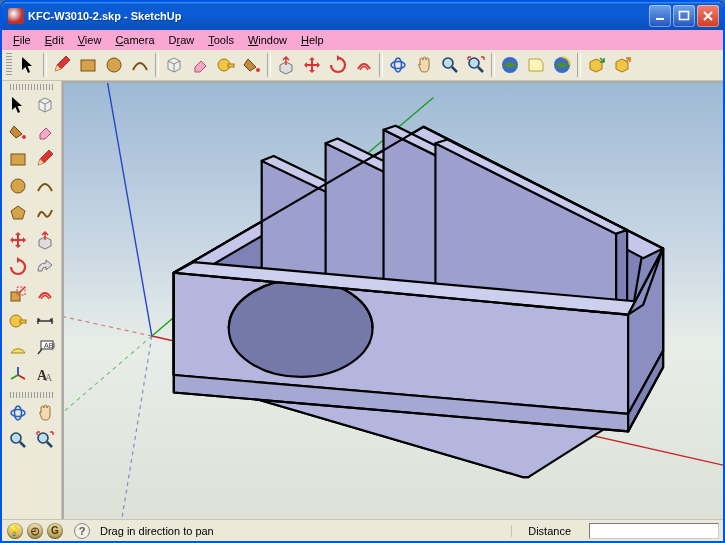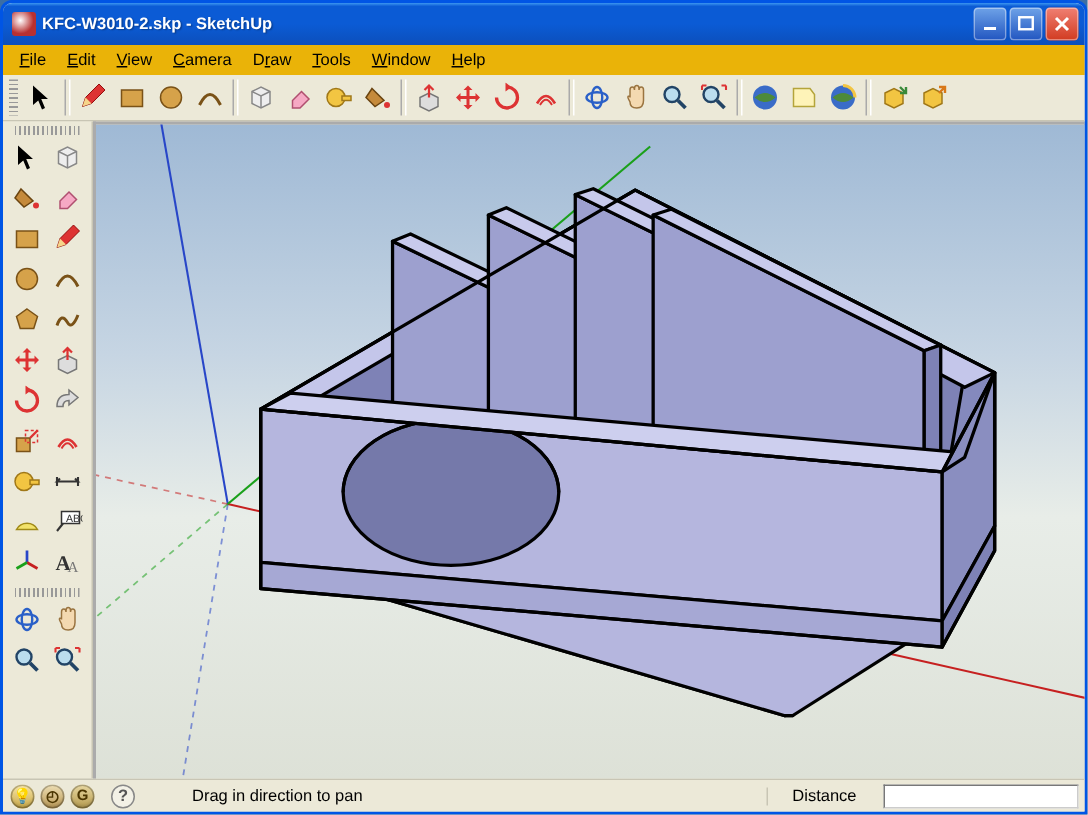--- a/index.html
+++ b/index.html
@@ -9,21 +9,21 @@
   
   .titlebar { height: 28px; background: linear-gradient(to bottom, #3b95f0 0%, #0b5bd5 8%, #0b5bd5 50%, #0c4fbb 100%); display: flex; align-items: center; padding: 0 4px; border-radius: 6px 6px 0 0; }
   .titlebar .app-icon { width: 16px; height: 16px; margin: 0 4px 0 2px; background: radial-gradient(circle at 35% 35%, #fff, #b83030 60%); border-radius: 2px; }
   .titlebar .title { color: #fff; font-weight: bold; flex: 1; text-shadow: 1px 1px 1px rgba(0,0,0,.3); }
   .title-buttons { display: flex; gap: 2px; }
   .title-btn { width: 22px; height: 22px; border-radius: 3px; display: flex; align-items: center; justify-content: center; color: #fff; font-weight: bold; font-size: 13px; box-shadow: inset 0 0 0 1px rgba(255,255,255,.4); }
   .title-btn.min, .title-btn.max { background: linear-gradient(to bottom, #6fa3e8, #2155c0); }
   .title-btn.close { background: linear-gradient(to bottom, #f08073, #d13b20); }
   .title-btn svg { width: 12px; height: 12px; }
   
-  .menubar { height: 20px; background: #eab308; display: flex; align-items: center; padding: 0 4px; border-bottom: 0; }
+  .menubar { height: 20px; background: #f9a8d4; display: flex; align-items: center; padding: 0 4px; border-bottom: 0; }
   .menu-item { padding: 2px 7px; cursor: default; }
   .menu-item u { text-decoration: underline; }
   
   .toolbar-row { display: flex; align-items: center; background: #ece9d8; padding: 2px 4px; gap: 0; border-bottom: 1px solid #c8c5b4; }
   .grip { width: 6px; height: 24px; margin-right: 3px; background: repeating-linear-gradient(to bottom, #999 0 1px, transparent 1px 3px); }
   .tbtn { width: 26px; height: 26px; display: flex; align-items: center; justify-content: center; border: 1px solid transparent; cursor: default; }
   .sep { width: 4px; height: 24px; border-left: 1px solid #aaa; border-right: 1px solid #fff; margin: 0 2px; }
   
   .main-area { flex: 1; display: flex; min-height: 0; }
   
@@ -33,21 +33,21 @@
   
   .viewport { flex: 1; background: linear-gradient(to bottom, #9fb9d5 0%, #c6d5e3 35%, #e8ede8 60%, #dde1d7 100%); position: relative; border-left: 2px inset #fff; border-top: 2px inset #fff; }
   .viewport svg { width: 100%; height: 100%; display: block; }
   
   .statusbar { height: 22px; background: #ece9d8; display: flex; align-items: center; border-top: 1px solid #c8c5b4; padding: 0 4px; gap: 2px; }
   .status-icon { width:16px; height:16px; border-radius:50%; margin: 0 1px; display:flex; align-items:center; justify-content:center; font-size:10px; font-weight:bold; box-shadow: inset 0 0 0 1px rgba(0,0,0,.25), inset 0 -2px 2px rgba(0,0,0,.15); }
   .status-icon.bulb { background: linear-gradient(#f8e7a8,#c9a847); color:#5a4200;}
   .status-icon.clock { background: linear-gradient(#eedfb5,#b99855); color:#4a3500;}
   .status-icon.geo { background: linear-gradient(#e8d8a2,#b59a4e); color:#4a3500;}
   .hint-q { width:16px; height:16px; border-radius:50%; border:1px solid #888; background:#f3f1e6; margin: 0 4px 0 8px; display:flex; align-items:center; justify-content:center; font-weight:bold; color:#555;}
-  .hint-text { flex: 1; padding: 0 4px; margin-left: 28px; }
+  .hint-text { flex: 1; padding: 0 4px; }
   .dist-label { padding: 0 16px; border-left: 1px solid #c8c5b4; }
   .dist-box { width: 130px; height: 16px; background: #fff; border: 1px inset #ccc; }
 
   
   .ico { width:20px; height:20px; }
 </style>
 </head>
 <body>
 
 <div class="window">

